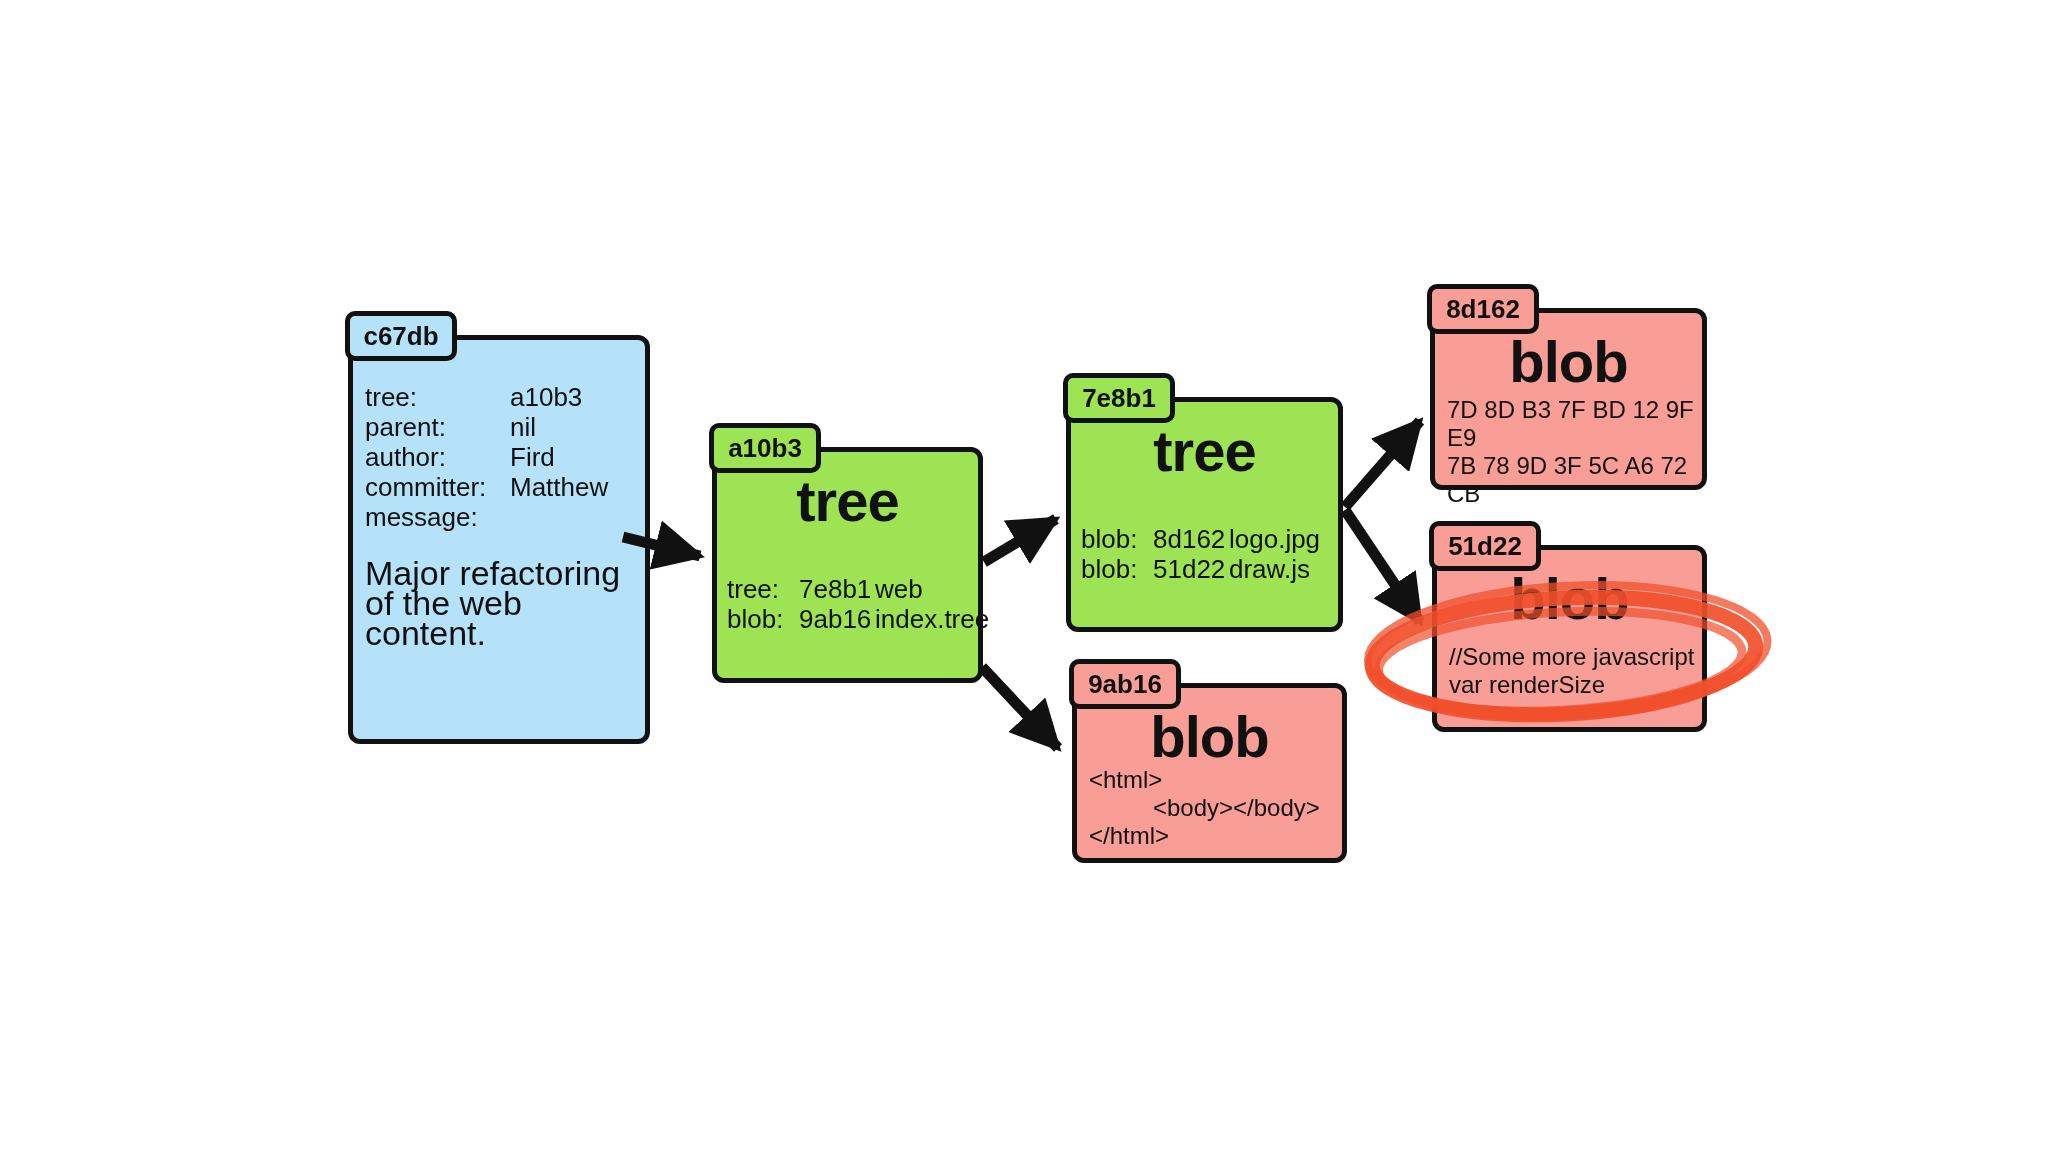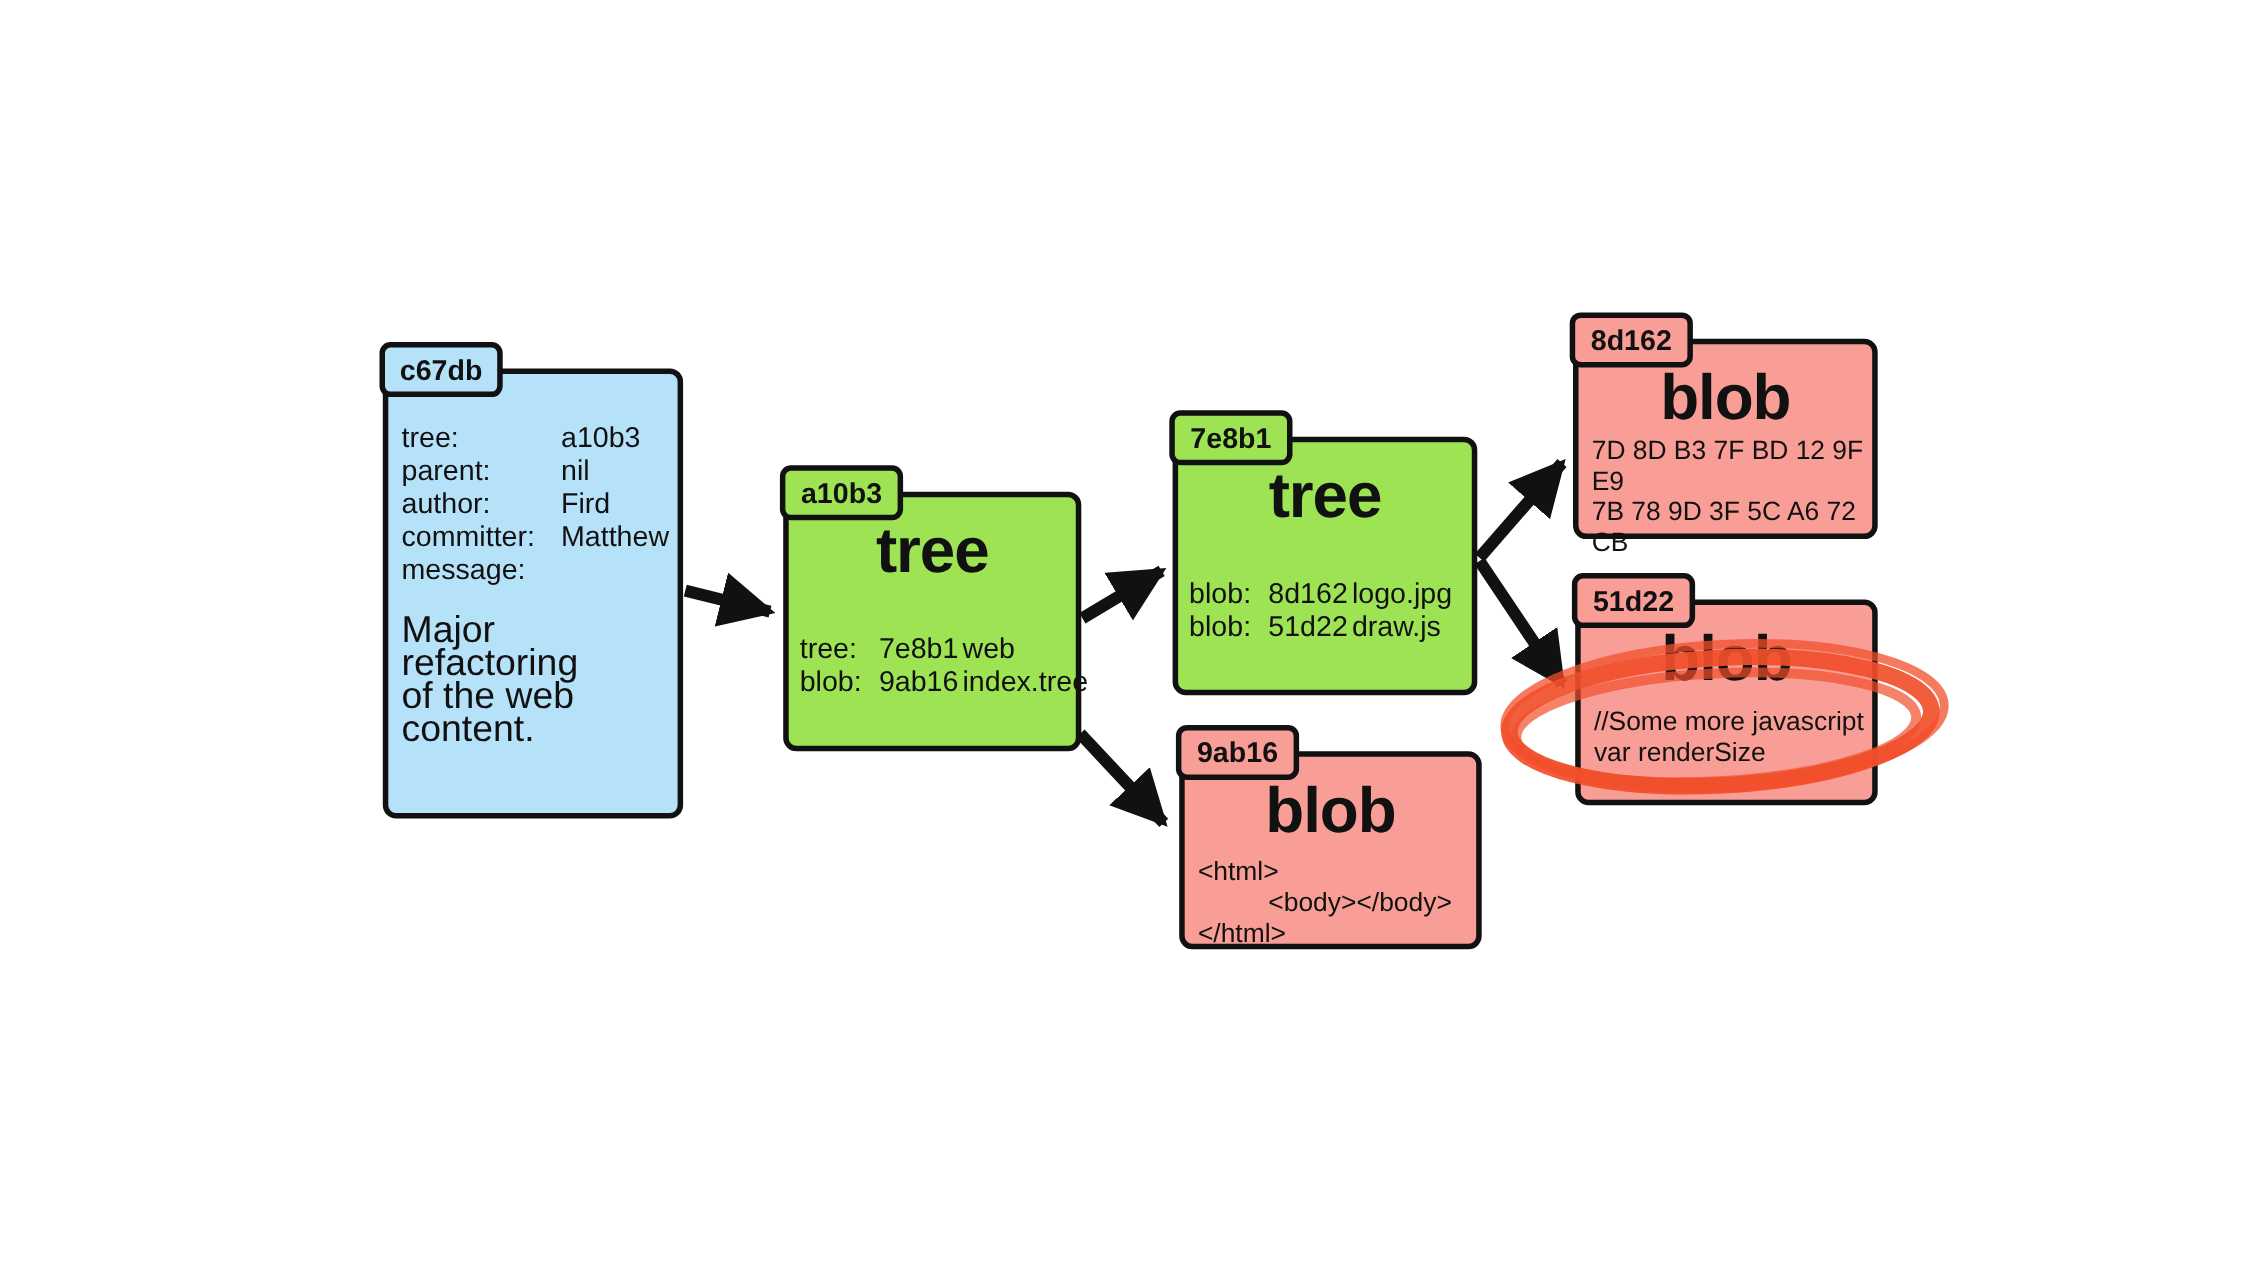--- a/index.html
+++ b/index.html
@@ -46,21 +46,21 @@
   }
   .lines{font-size:24px;line-height:28px;margin:12px 0 0 12px;}
   .lines .indent{padding-left:64px;}
   svg.overlay{position:absolute;left:0;top:0;z-index:40;pointer-events:none;}
 </style>
 </head>
 <body style="--c-commit: #b5e2f8; --c-tree: #9de354; --c-blob: #f89e97;">
 
 <div class="stage">
 
-  <div class="node" style="left:348px;top:335px;width:273px;height:409px;--bg:var(--c-commit)">
+  <div class="node" style="left:348px;top:335px;width:302px;height:409px;--bg:var(--c-commit)">
     <div class="tab">
       <span>c67db</span>
     </div>
     <div class="kv">
       <span>tree:</span>
       <span>a10b3</span>
       <span>parent:</span>
       <span>nil</span>
       <span>author:</span>
       <span>Fird</span>
@@ -125,21 +125,21 @@
       <div>//Some more javascript</div>
       <div>var renderSize</div>
     </div>
   </div>
 
   <div class="node" style="left:1072px;top:683px;width:275px;height:180px;--bg:var(--c-blob)">
     <div class="tab">
       <span>9ab16</span>
     </div>
     <div class="title">blob</div>
-    <div class="lines" style="margin-top:13px">
+    <div class="lines" style="margin-top:0">
       <div>&lt;html&gt;</div>
       <div class="indent">&lt;body&gt;&lt;/body&gt;</div>
       <div>&lt;/html&gt;</div>
     </div>
   </div>
 
   <svg class="overlay" width="2048" height="1152" viewBox="0 0 2048 1152">
     <defs>
       <marker id="ah" viewBox="0 0 10 10" refX="9" refY="5" markerWidth="4.6" markerHeight="4.6" orient="auto-start-reverse" markerUnits="strokeWidth">
         <path d="M0,0 L10,5 L0,10 z" fill="#111"></path>

